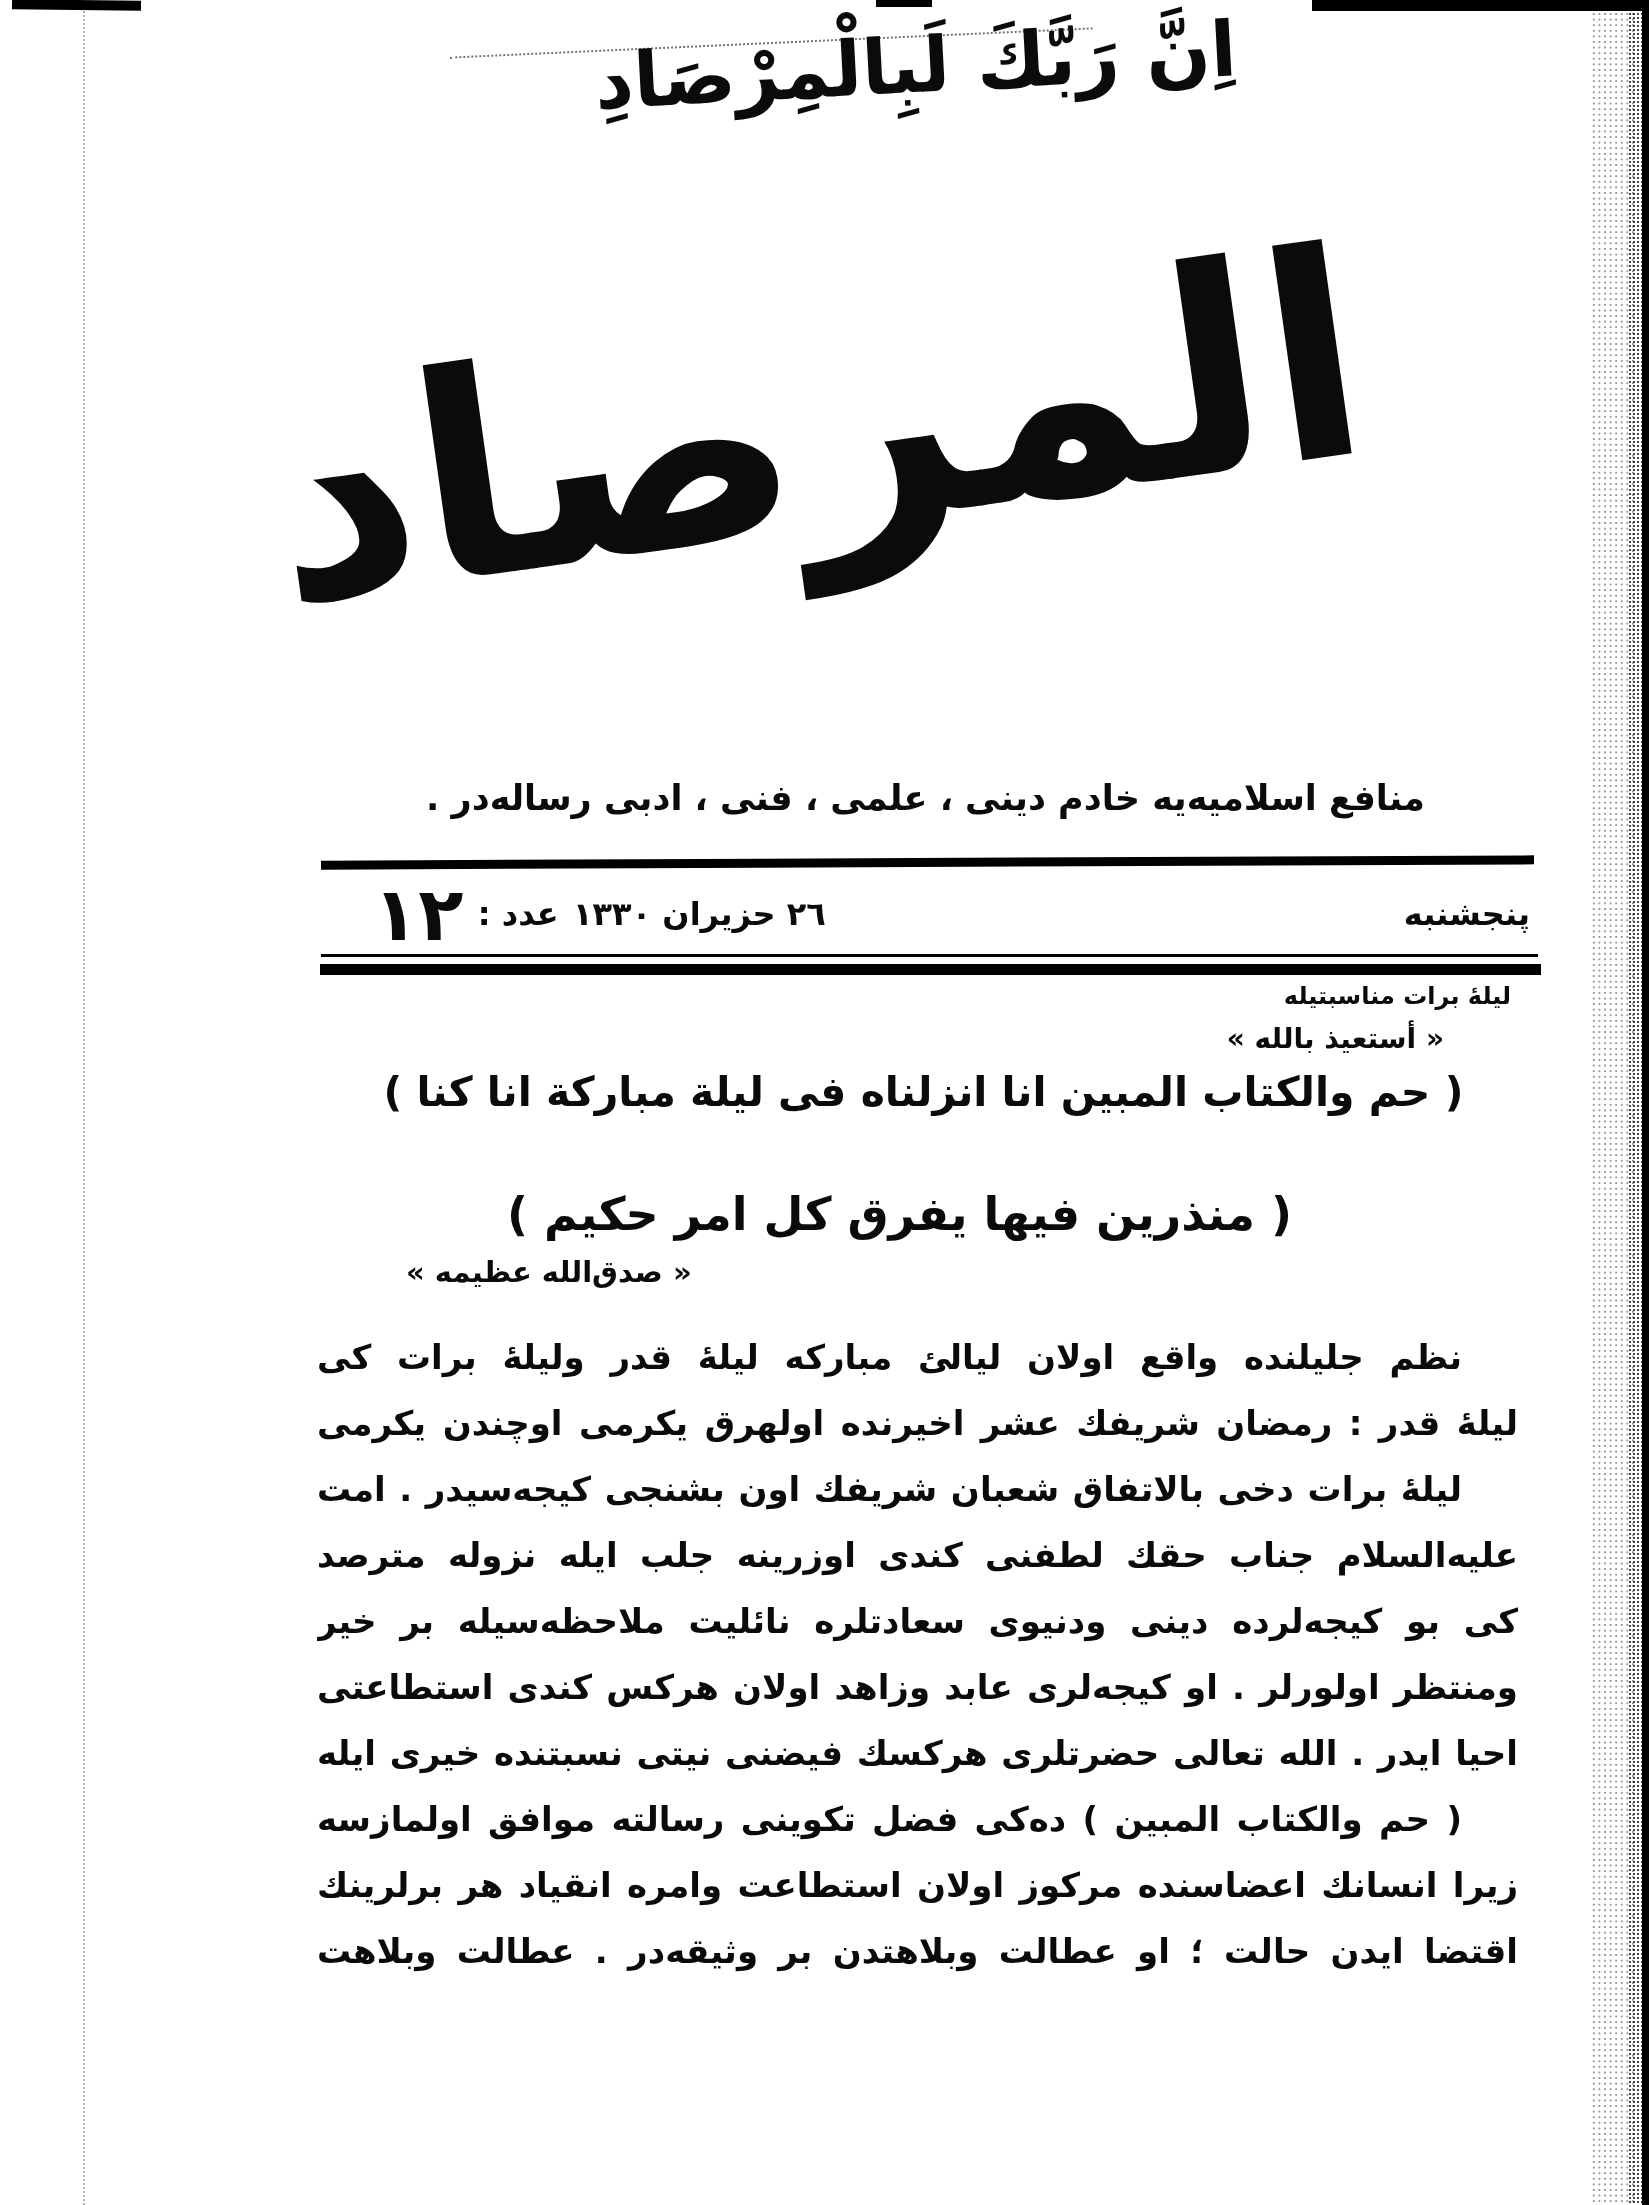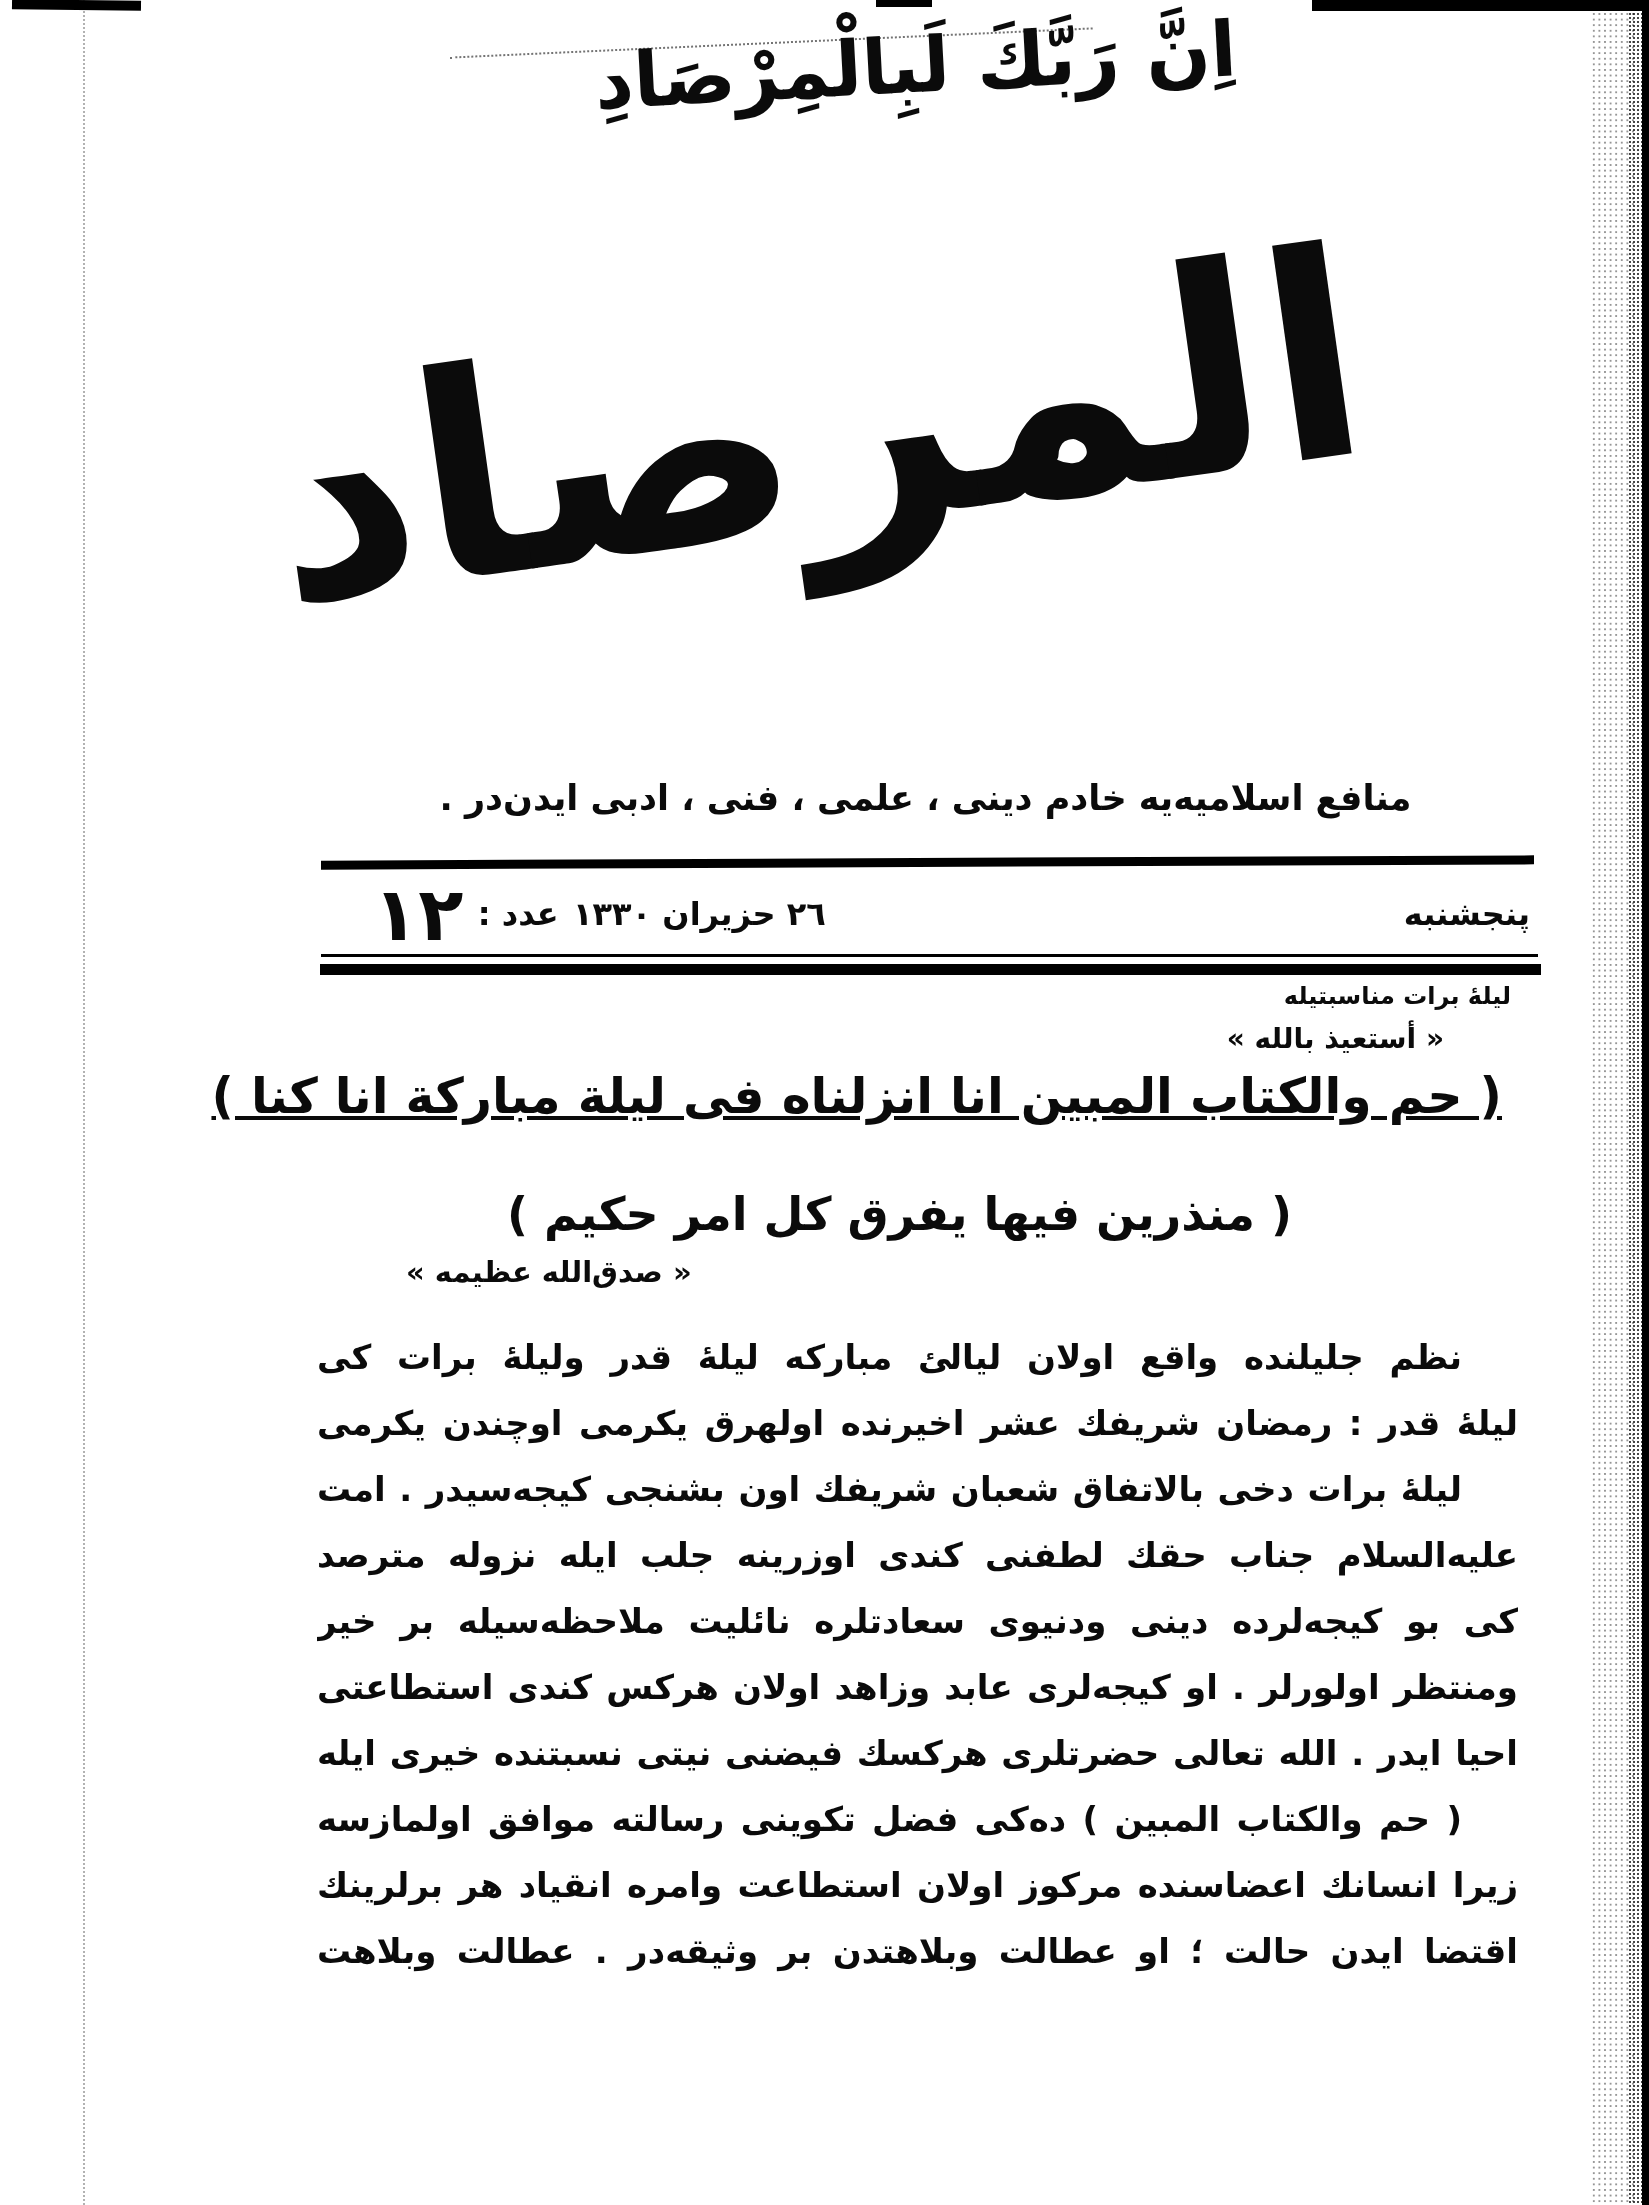--- a/index.html
+++ b/index.html
@@ -88,21 +88,21 @@
   .occasion{
     position:absolute;top:982px;right:138px;
     font-size:24px;font-weight:bold;white-space:nowrap;
   }
   .istiadha{
     position:absolute;top:1022px;right:205px;
     font-size:28px;font-weight:bold;white-space:nowrap;
   }
   .verse1{
     position:absolute;top:1068px;left:345px;width:1157px;
-    font-size:49px;font-weight:bold;white-space:nowrap;text-decoration:underline;
+    font-size:41px;font-weight:bold;text-align:center;white-space:nowrap;
   }
   .verse2{
     position:absolute;top:1187px;left:345px;width:1109px;
     font-size:46px;font-weight:bold;text-align:center;white-space:nowrap;
   }
   .tasdiq{
     position:absolute;top:1255px;left:406px;
     font-size:29px;font-weight:bold;white-space:nowrap;
   }
   
@@ -132,21 +132,21 @@
   <div class="edge-right-noise2"></div>
   <div class="edge-right-strip"></div>
   <div class="corner-top-right"></div>
   <div class="smudge-top-left"></div>
   <div class="crease-left"></div>
   <div class="scratch-top"></div>
   <div class="speck-top"></div>
 
   <div class="top-verse">اِنَّ رَبَّكَ لَبِالْمِرْصَادِ</div>
   <div class="main-title">المرصاد</div>
-  <div class="subtitle">منافع اسلاميه‌يه خادم دينى ، علمى ، فنى ، ادبى ايدن‌در .</div>
+  <div class="subtitle">منافع اسلاميه‌يه خادم دينى ، علمى ، فنى ، ادبى رساله‌در .</div>
 
   <div class="rule-top"></div>
   <div class="issue-bar">
     <span>پنجشنبه</span>
     <span class="issue-left">
       <span>٢٦ حزيران ١٣٣٠</span>
       <span>عدد :</span>
       <span class="issue-number">١٢</span>
     </span>
   </div>

